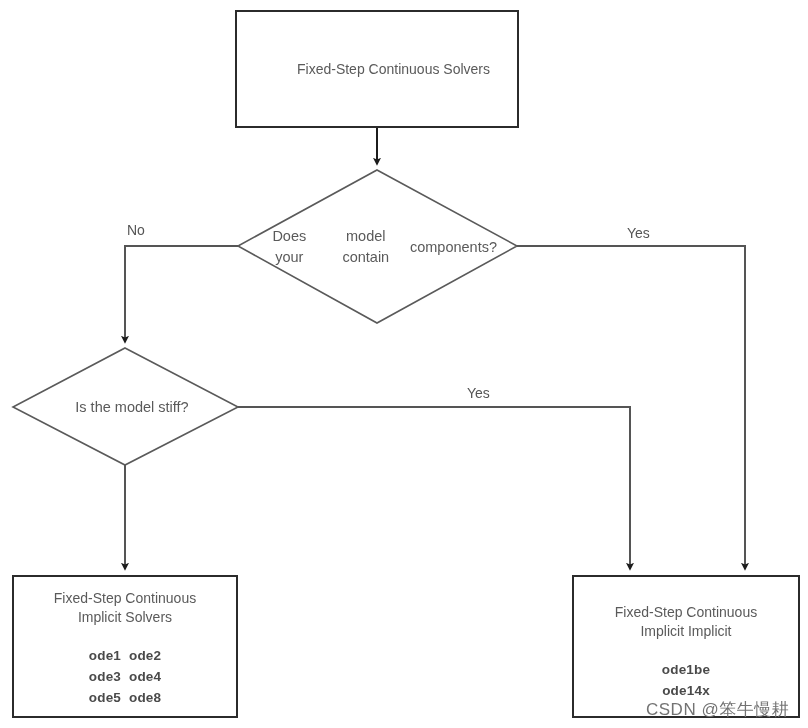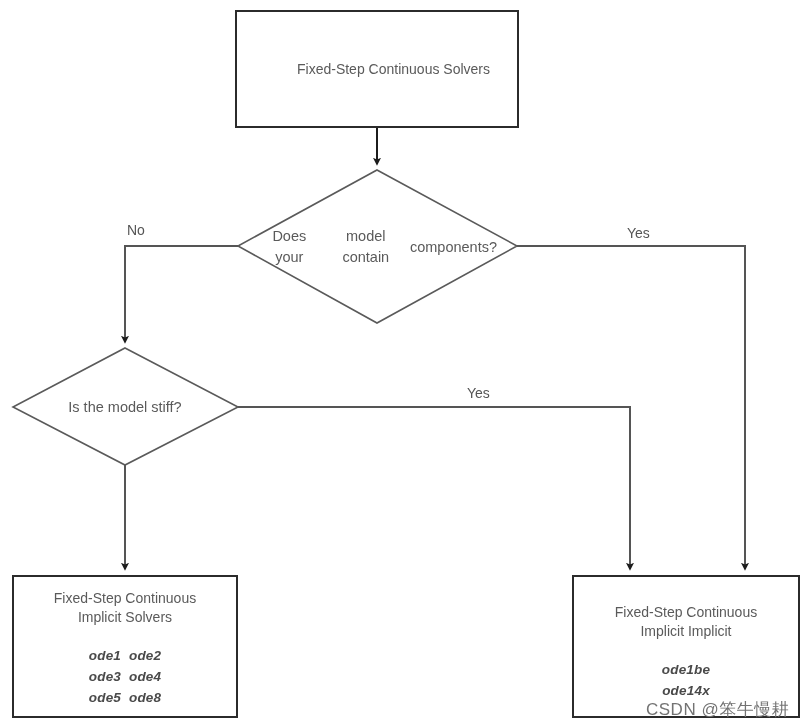--- a/index.html
+++ b/index.html
@@ -49,21 +49,20 @@
   .box .solver-list {
     margin-top: 18px;
     font-weight: bold;
     color: #4a4a4a;
     font-size: 13.5px;
     line-height: 21px;
     letter-spacing: 0.2px;
   }
   .box .solver-row {
     white-space: pre;
-    font-style: italic;
   }
   .diamond-label {
     position: absolute;
     display: flex;
     align-items: center;
     justify-content: center;
     text-align: center;
     color: #5a5a5a;
     font-size: 14.5px;
     line-height: 21px;
@@ -113,21 +112,21 @@
   <div class="node box" style="left:235px; top:10px; width:284px; height:118px;padding-left:33px;">
     <div class="title-line">Fixed-Step Continuous Solvers</div>
   </div>
 
   <div class="diamond-label" style="left:257px; top:198px; width:240px; height:98px; flex-direction:row;">
     <div>Does your</div>
     <div>model contain</div>
     <div>components?</div>
   </div>
 
-  <div class="diamond-label" style="left:30px; top:396px; width:190px; height:22px;">
+  <div class="diamond-label" style="left:37px; top:396px; width:190px; height:22px;">
     <div>Is the model stiff?</div>
   </div>
 
   <div class="edge-label" style="left:127px; top:222px;">No</div>
   <div class="edge-label" style="left:627px; top:225px;">Yes</div>
   <div class="edge-label" style="left:467px; top:385px;">Yes</div>
 
   <div class="node box" style="left:12px; top:575px; width:226px; height:143px; justify-content:flex-start; padding-top:12px;">
     <div class="title-line">Fixed-Step Continuous</div>
     <div class="title-line">Implicit Solvers</div>

